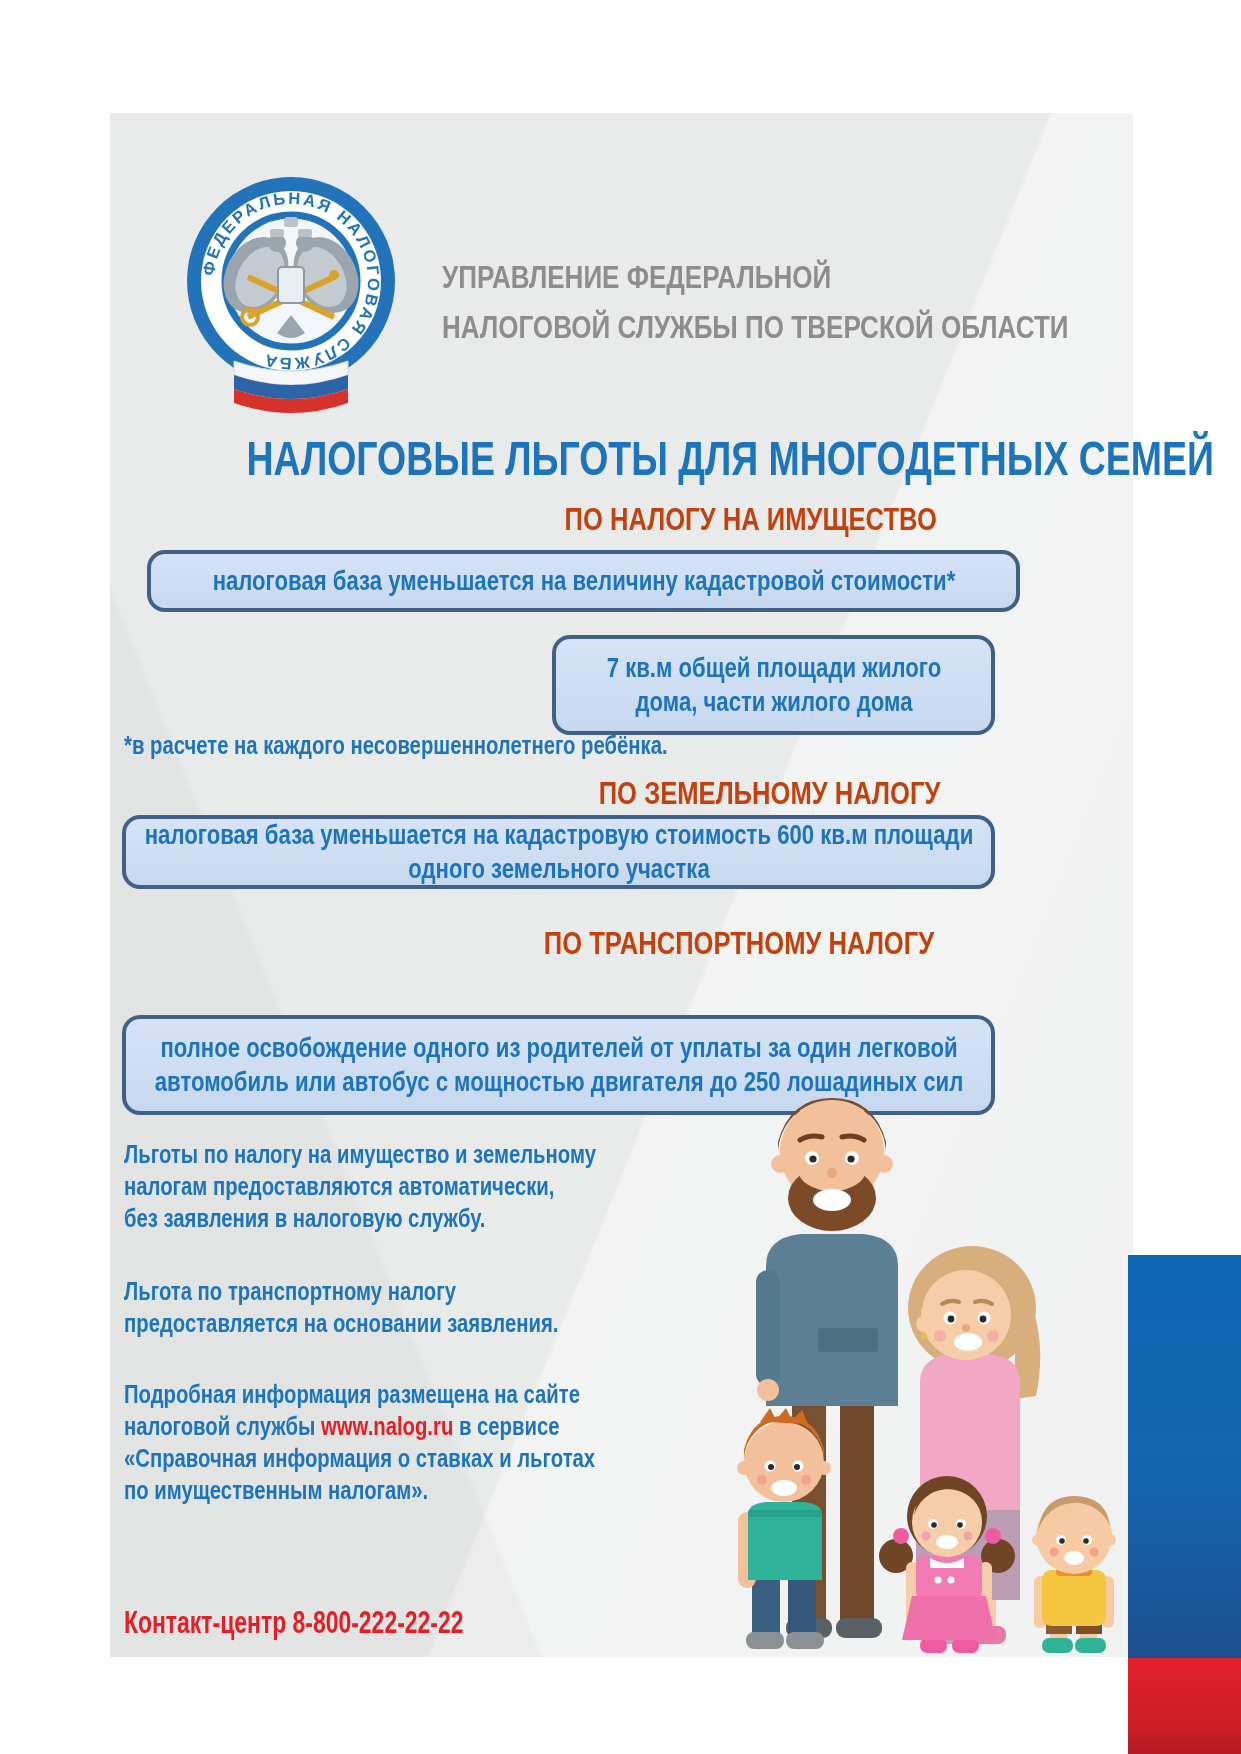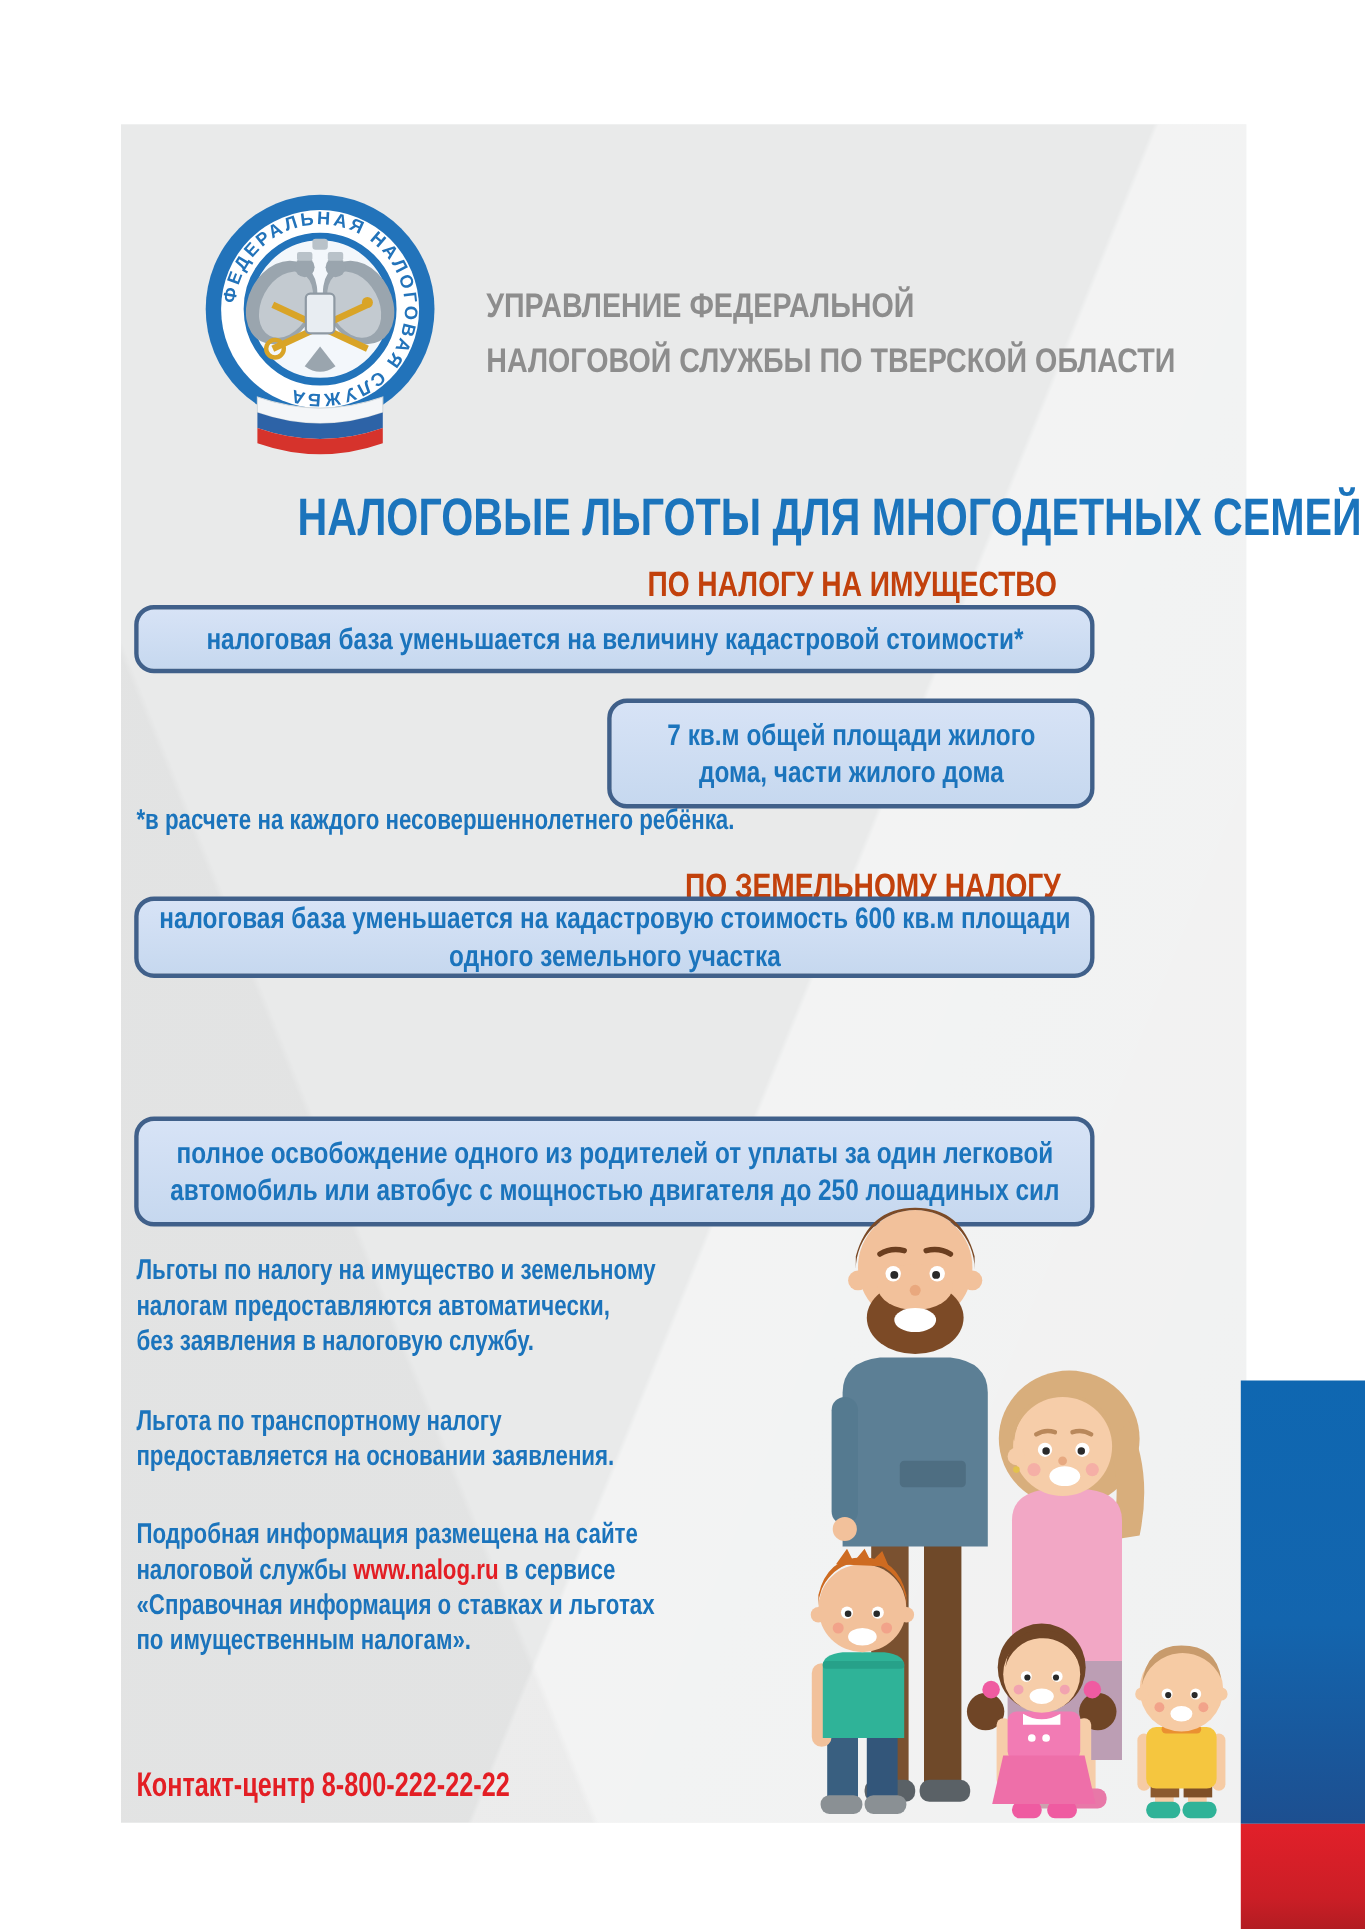--- a/index.html
+++ b/index.html
@@ -10,21 +10,21 @@
            background:linear-gradient(112deg,rgba(255,255,255,0) 57%,rgba(255,255,255,.45) 57.3%,rgba(255,255,255,.35) 100%);}
   .sheen-b{position:absolute;left:0;top:0;width:100%;height:100%;pointer-events:none;
            background:linear-gradient(68deg,rgba(120,120,120,.06) 0 26%,rgba(120,120,120,0) 26.4%);}
   .stripe-blue{position:absolute;left:1128px;top:1255px;width:113px;height:403px;
                background:linear-gradient(180deg,#0f67b1 0%,#1365ae 55%,#1d4f90 100%);}
   .stripe-red{position:absolute;left:1128px;top:1658px;width:113px;height:96px;
               background:linear-gradient(180deg,#e2202a 0%,#cb1e26 70%,#b21c22 100%);}
   .logo{position:absolute;left:64px;top:52px;width:236px;height:268px;}
   .org{position:absolute;left:332px;top:140px;color:#8d8d8d;font-weight:bold;font-size:31px;
        line-height:50px;white-space:nowrap;transform:scaleX(.84);transform-origin:left top;}
-  .title-row{position:absolute;left:24px;width:873px;text-align:center;margin-top:12px;}
+  .title-row{position:absolute;left:0;width:873px;text-align:center;}
   .title-row .cx{display:inline-block;white-space:nowrap;transform-origin:center;}
   .poster-title{top:318px;color:#1b74bc;font-weight:bold;font-size:48px;}
   .poster-title .cx{transform:scaleX(.78);}
   .h-red{color:#c2410c;font-weight:bold;font-size:32px;text-align:right;}
   .h-red .cx{transform:scaleX(.8);}
   .box{position:absolute;left:12px;width:873px;box-sizing:border-box;
        background:linear-gradient(180deg,#d7e3f6 0%,#c6d8ef 100%);
        border:4px solid #40608a;border-radius:18px;
        display:flex;align-items:center;justify-content:center;overflow:hidden;
        color:#1b74bc;font-weight:bold;font-size:27px;line-height:34px;}
@@ -87,35 +87,38 @@
       <div>НАЛОГОВОЙ СЛУЖБЫ ПО ТВЕРСКОЙ ОБЛАСТИ</div>
     </div>
 
     <div class="title-row poster-title" style="position:absolute;">
       <span class="cx">НАЛОГОВЫЕ ЛЬГОТЫ ДЛЯ МНОГОДЕТНЫХ СЕМЕЙ</span>
     </div>
 
     <div class="title-row h-red" style="position:absolute;top:388px;">
       <span class="cx">ПО НАЛОГУ НА ИМУЩЕСТВО</span>
     </div>
-    <div class="box" style="top:437px;height:62px;">
+    <div class="box" style="top:437px;height:62px;margin-left:25px;">
       <span class="inner" style="width:1050px;">налоговая база уменьшается на величину кадастровой стоимости*</span>
     </div>
     <div class="box" style="top:522px;left:442px;width:443px;height:100px;">
       <span class="inner" style="width:460px;">7 кв.м общей площади жилого дома, части жилого дома</span>
     </div>
     <div class="footnote" style="top:617px;">*в расчете на каждого несовершеннолетнего ребёнка.</div>
 
     <div class="title-row h-red" style="position:absolute;top:662px;">
       <span class="cx">ПО ЗЕМЕЛЬНОМУ НАЛОГУ</span>
     </div>
     <div class="box" style="top:702px;height:74px;">
       <span class="inner" style="width:1050px;">налоговая база уменьшается на кадастровую стоимость 600 кв.м площади одного земельного участка</span>
     </div>
 
+    <div class="title-row h-red" style="position:absolute;top:812px;">
+      <span class="cx">ПО ТРАНСПОРТНОМУ НАЛОГУ</span>
+    </div>
     <div class="box" style="top:855px;height:100px;margin-top:47px;">
       <span class="inner" style="width:1050px;">полное освобождение одного из родителей от уплаты за один легковой автомобиль или автобус с мощностью двигателя до 250 лошадиных сил</span>
     </div>
 
     <div class="para" style="top:1025px;">
       <div>Льготы по налогу на имущество и земельному</div>
       <div>налогам предоставляются автоматически,</div>
       <div>без заявления в налоговую службу.</div>
     </div>
     <div class="para" style="top:1162px;">

